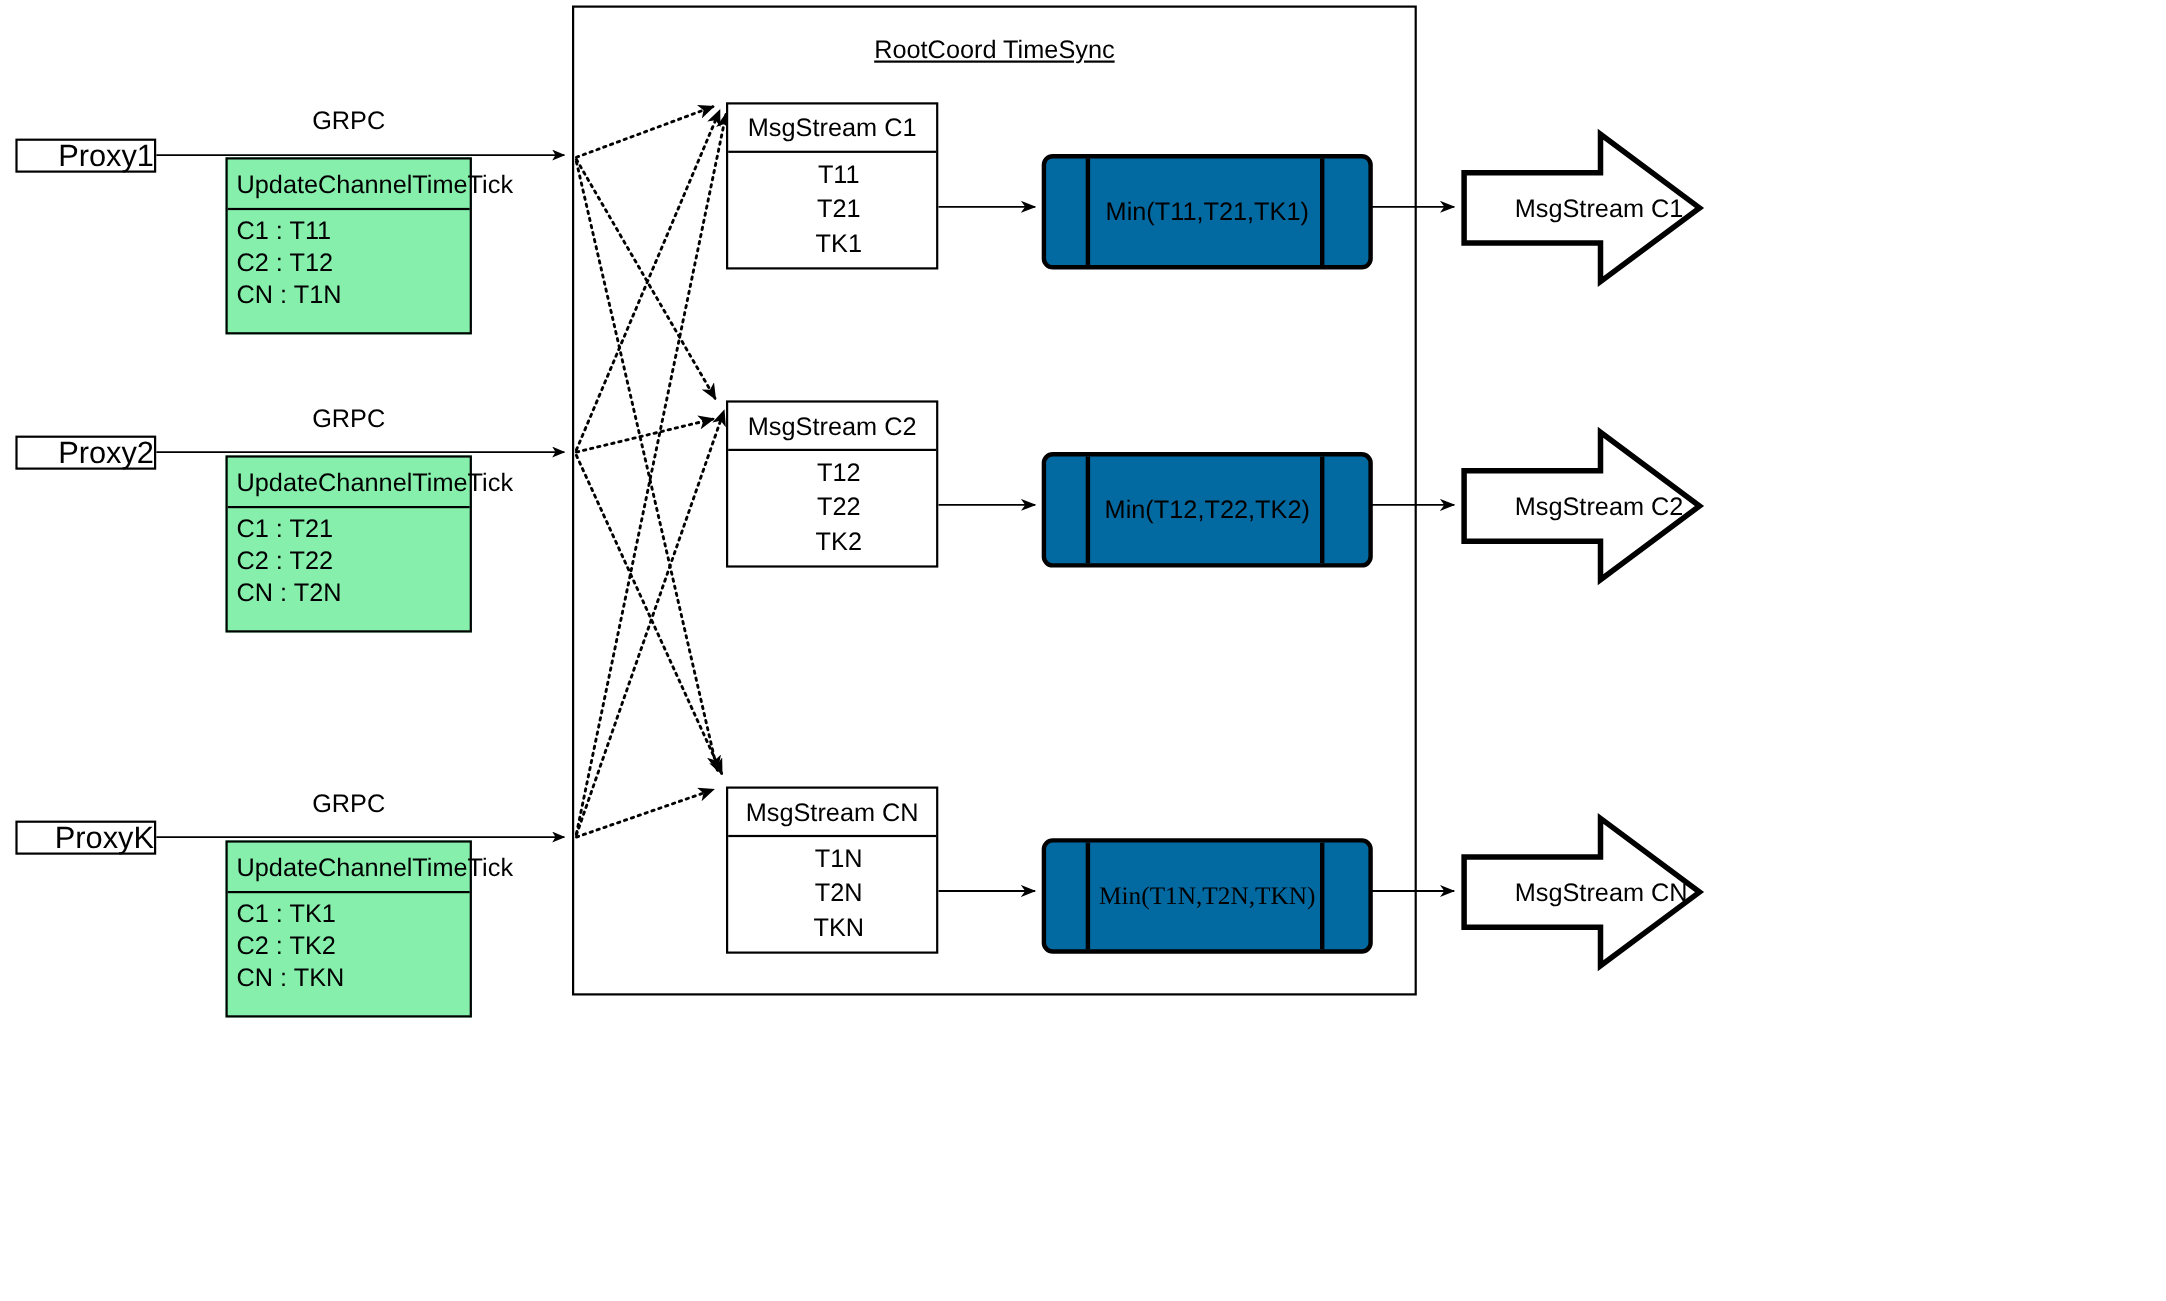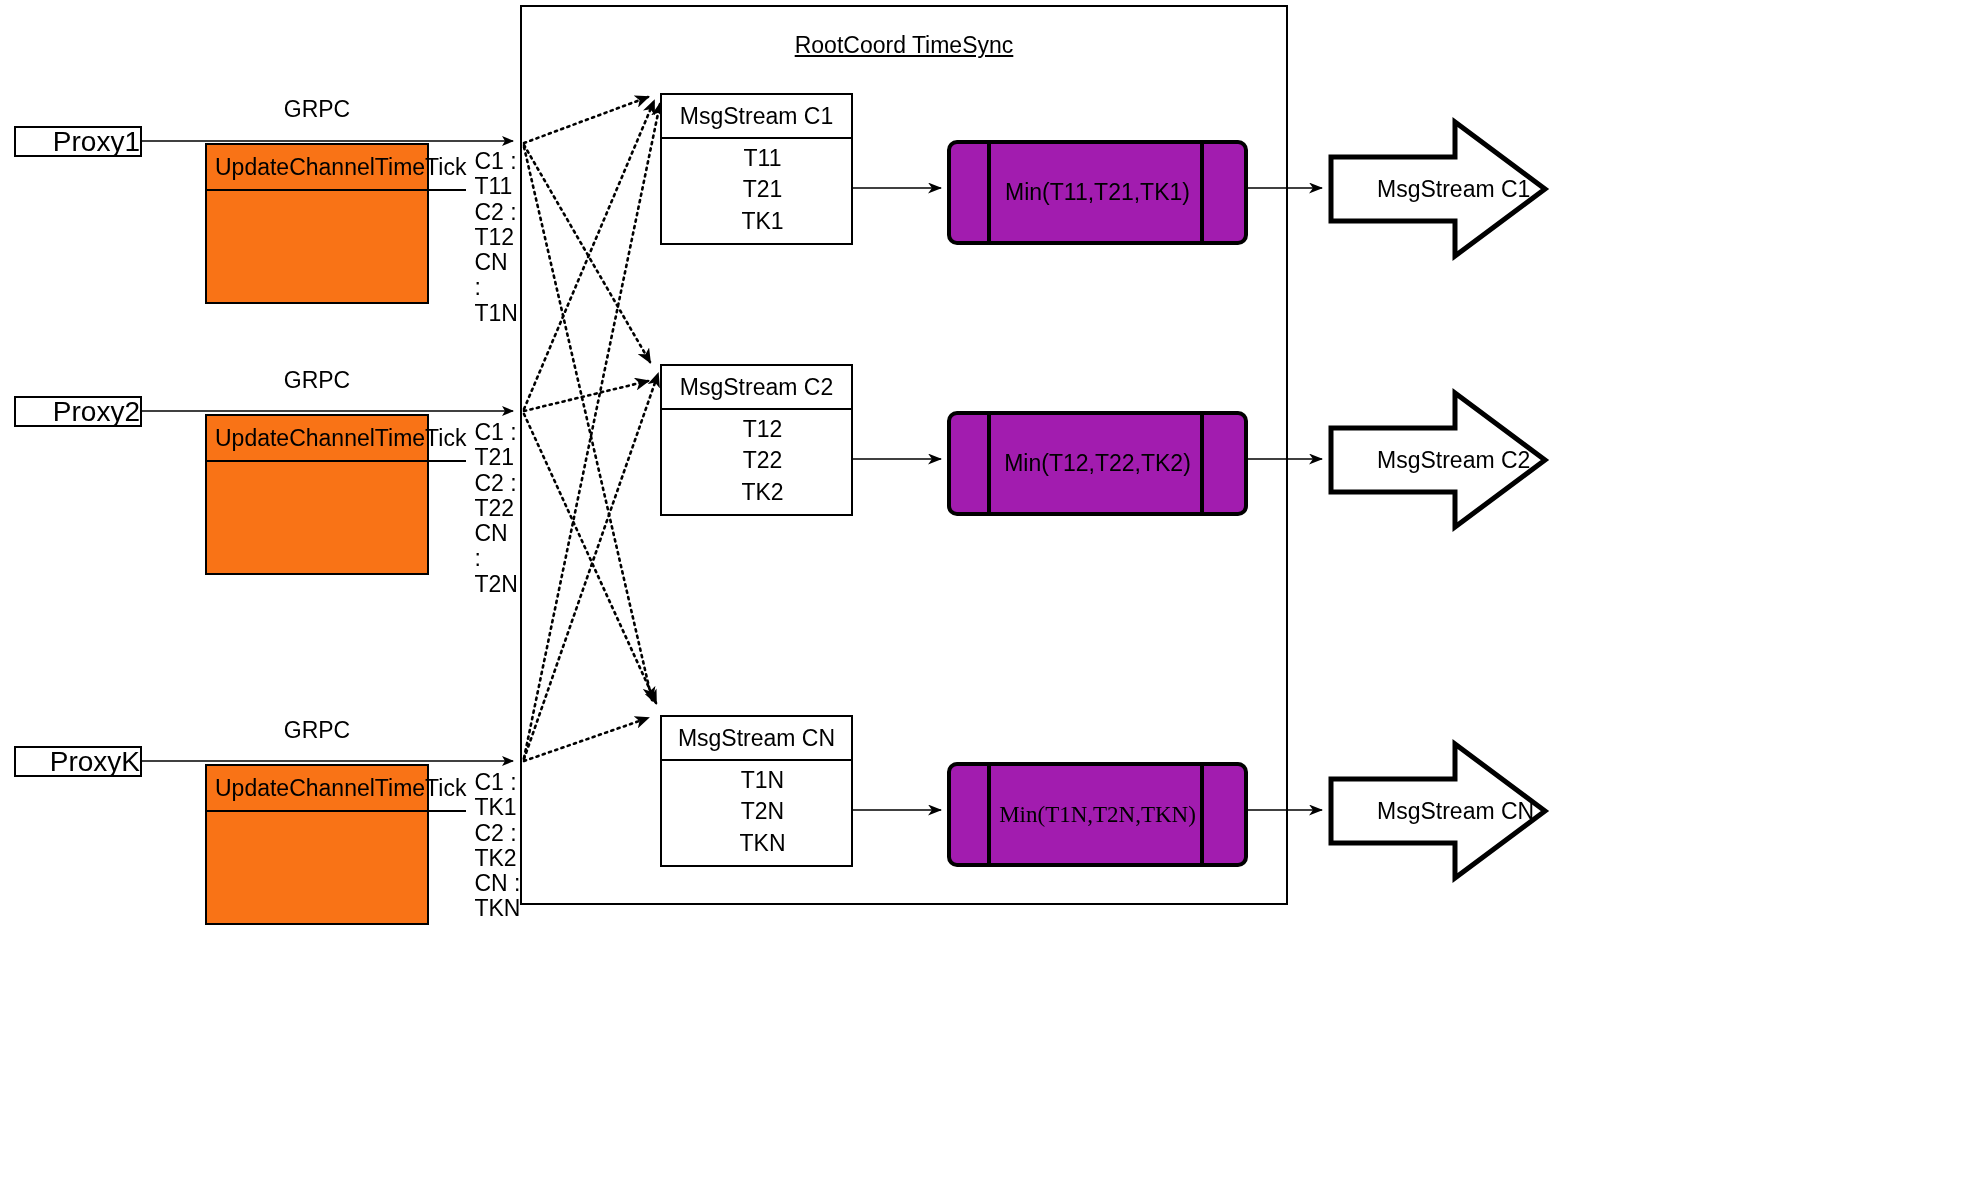--- a/index.html
+++ b/index.html
@@ -14,41 +14,41 @@
 
   
   .proxy{border:2px solid #000;background:#fff;
          display:flex;align-items:center;justify-content:flex-end;
          font-size:28px;}
 
   
   .grpc{font-size:23px;text-align:center;}
 
   
-  .tick-table{border:2px solid #000;background:#f97316;display:flex;flex-direction:row;}
+  .tick-table{border:2px solid #000;background:#86efac;display:flex;flex-direction:column;}
   .tick-head{border-bottom:2px solid #000;font-size:23px;
              display:flex;align-items:center;padding-left:8px;height:44px;}
   .tick-body{flex:1;display:flex;flex-direction:column;justify-content:space-around;
              padding:4px 0 20px 8px;}
   .tick-row{font-size:23px;line-height:1.1;}
 
   
   .container-box{border:2px solid #000;background:transparent;}
   .container-title{position:absolute;font-size:23px;text-align:center;}
 
   
   .ms-table{border:2px solid #000;background:#fff;display:flex;flex-direction:column;}
   .ms-head{border-bottom:2px solid #000;height:42px;font-size:23px;
            display:flex;align-items:center;justify-content:center;}
   .ms-body{flex:1;display:flex;flex-direction:column;justify-content:space-around;
            padding:4px 0 6px 12px;text-align:center;}
   .ms-row{font-size:23px;line-height:1.1;}
 
   
-  .subproc{border:4px solid #000;border-radius:10px;background:#a21caf;position:absolute;}
+  .subproc{border:4px solid #000;border-radius:10px;background:#0369a1;position:absolute;}
   .subproc .divider{position:absolute;top:-0px;bottom:0px;width:0;
                     border-left:4px solid #000;}
   .subproc .label{position:absolute;left:0;right:0;top:0;bottom:0;
                   display:flex;align-items:center;justify-content:center;
                   font-size:23px;}
 
   
   .blockarrow{position:absolute;}
   .blockarrow .txt{position:absolute;left:0;top:0;width:100%;height:100%;
                    display:flex;align-items:center;font-size:23px;

